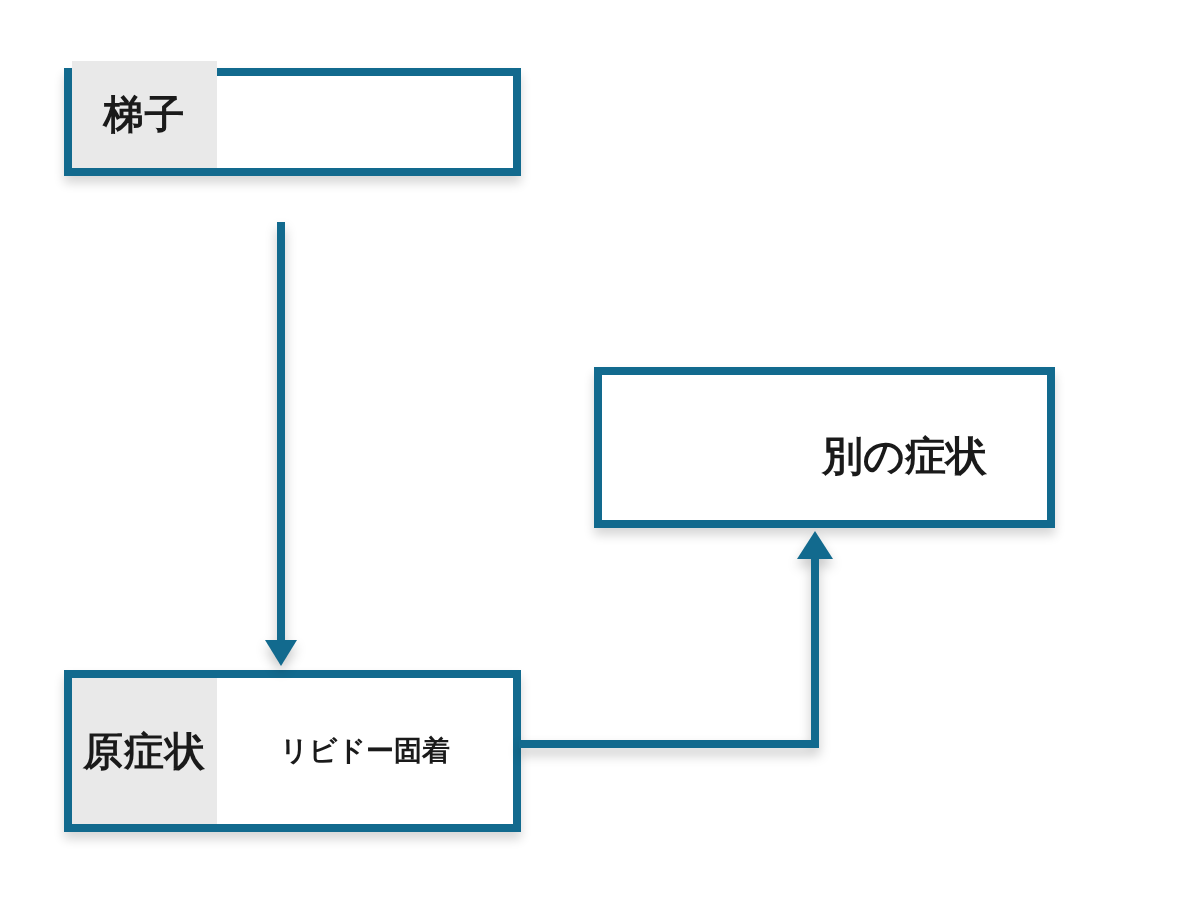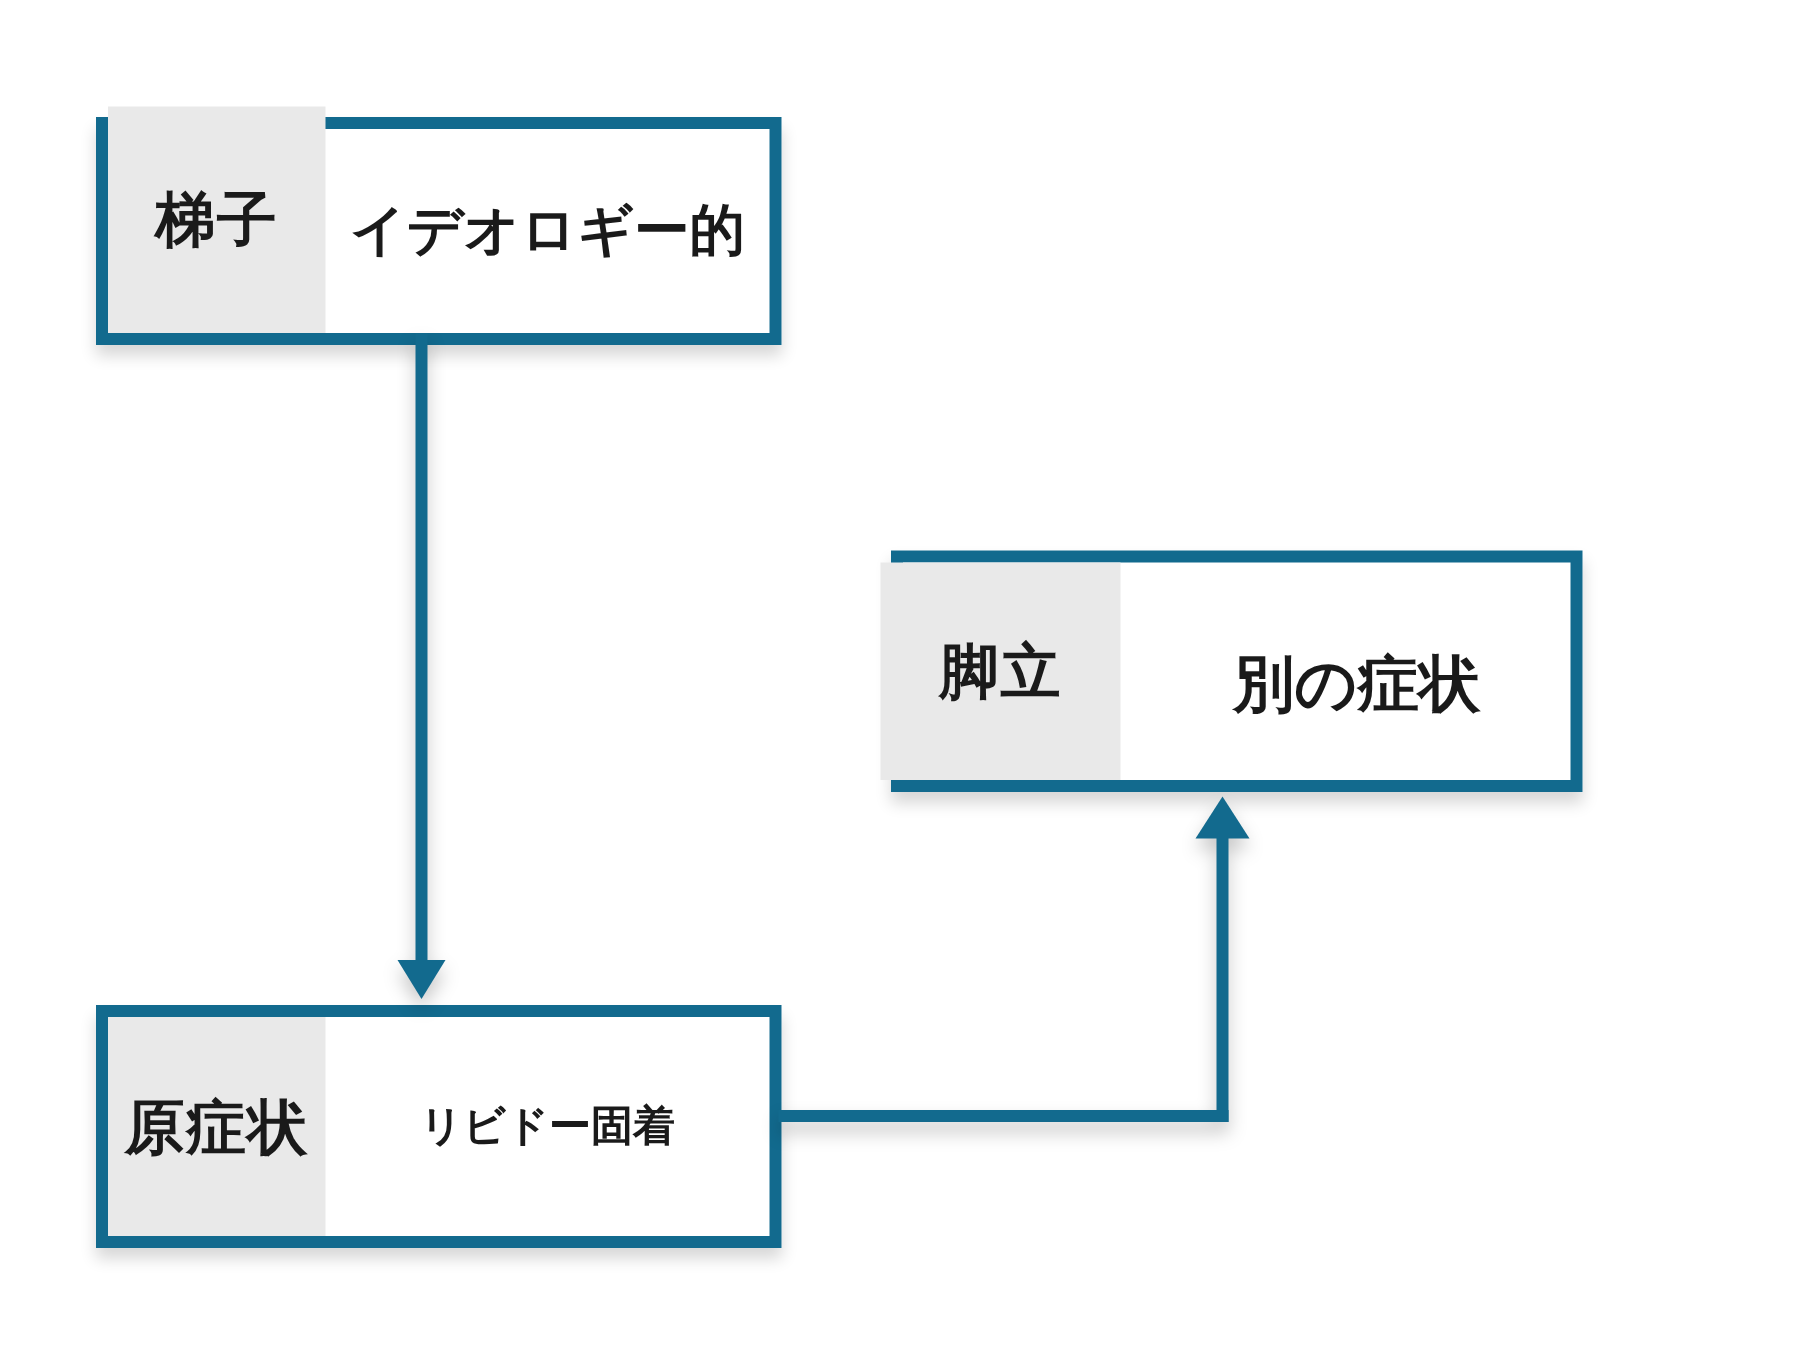--- a/index.html
+++ b/index.html
@@ -16,21 +16,21 @@
     width:1202px;height:905px;
     background:var(--bg);
     overflow:hidden;
   }
   .node{
     position:absolute;
     border:8px solid var(--accent);
     background:#fff;
     box-shadow:0 7px 10px rgba(0,0,0,0.16);
   }
-  .node-ladder{left:64px;top:78px;width:457px;height:152px;}
+  .node-ladder{left:64px;top:68px;width:457px;height:108px;}
   .node-original-symptom{left:64px;top:670px;width:457px;height:162px;}
   .node-stepladder{left:594px;top:367px;width:461px;height:161px;}
   .label-cell{
     position:absolute;
     background:var(--label-bg);
     display:flex;align-items:center;justify-content:center;
     font-weight:700;font-size:40px;color:var(--text);
     letter-spacing:1px;
   }
   .node-ladder .label-cell{left:0;top:-15px;bottom:0;width:145px;}
@@ -75,37 +75,33 @@
 </head>
 <body>
 
 <div class="canvas">
 
   <div class="node node-ladder">
     <div class="label-cell">
       <span>梯子</span>
     </div>
     <div class="content-cell">
-      <div>イデオロギー的</div>
     </div>
   </div>
 
   <div class="node node-original-symptom">
     <div class="label-cell">
       <span>原症状</span>
     </div>
     <div class="content-cell">
       <div>リビドー固着</div>
     </div>
   </div>
 
   <div class="node node-stepladder">
-    <div class="label-cell">
-      <span>脚立</span>
-    </div>
     <div class="content-cell">
       <div>別の症状</div>
     </div>
   </div>
 
   <div class="connector conn-down">
     <div class="shaft"></div>
     <div class="head"></div>
   </div>
 

